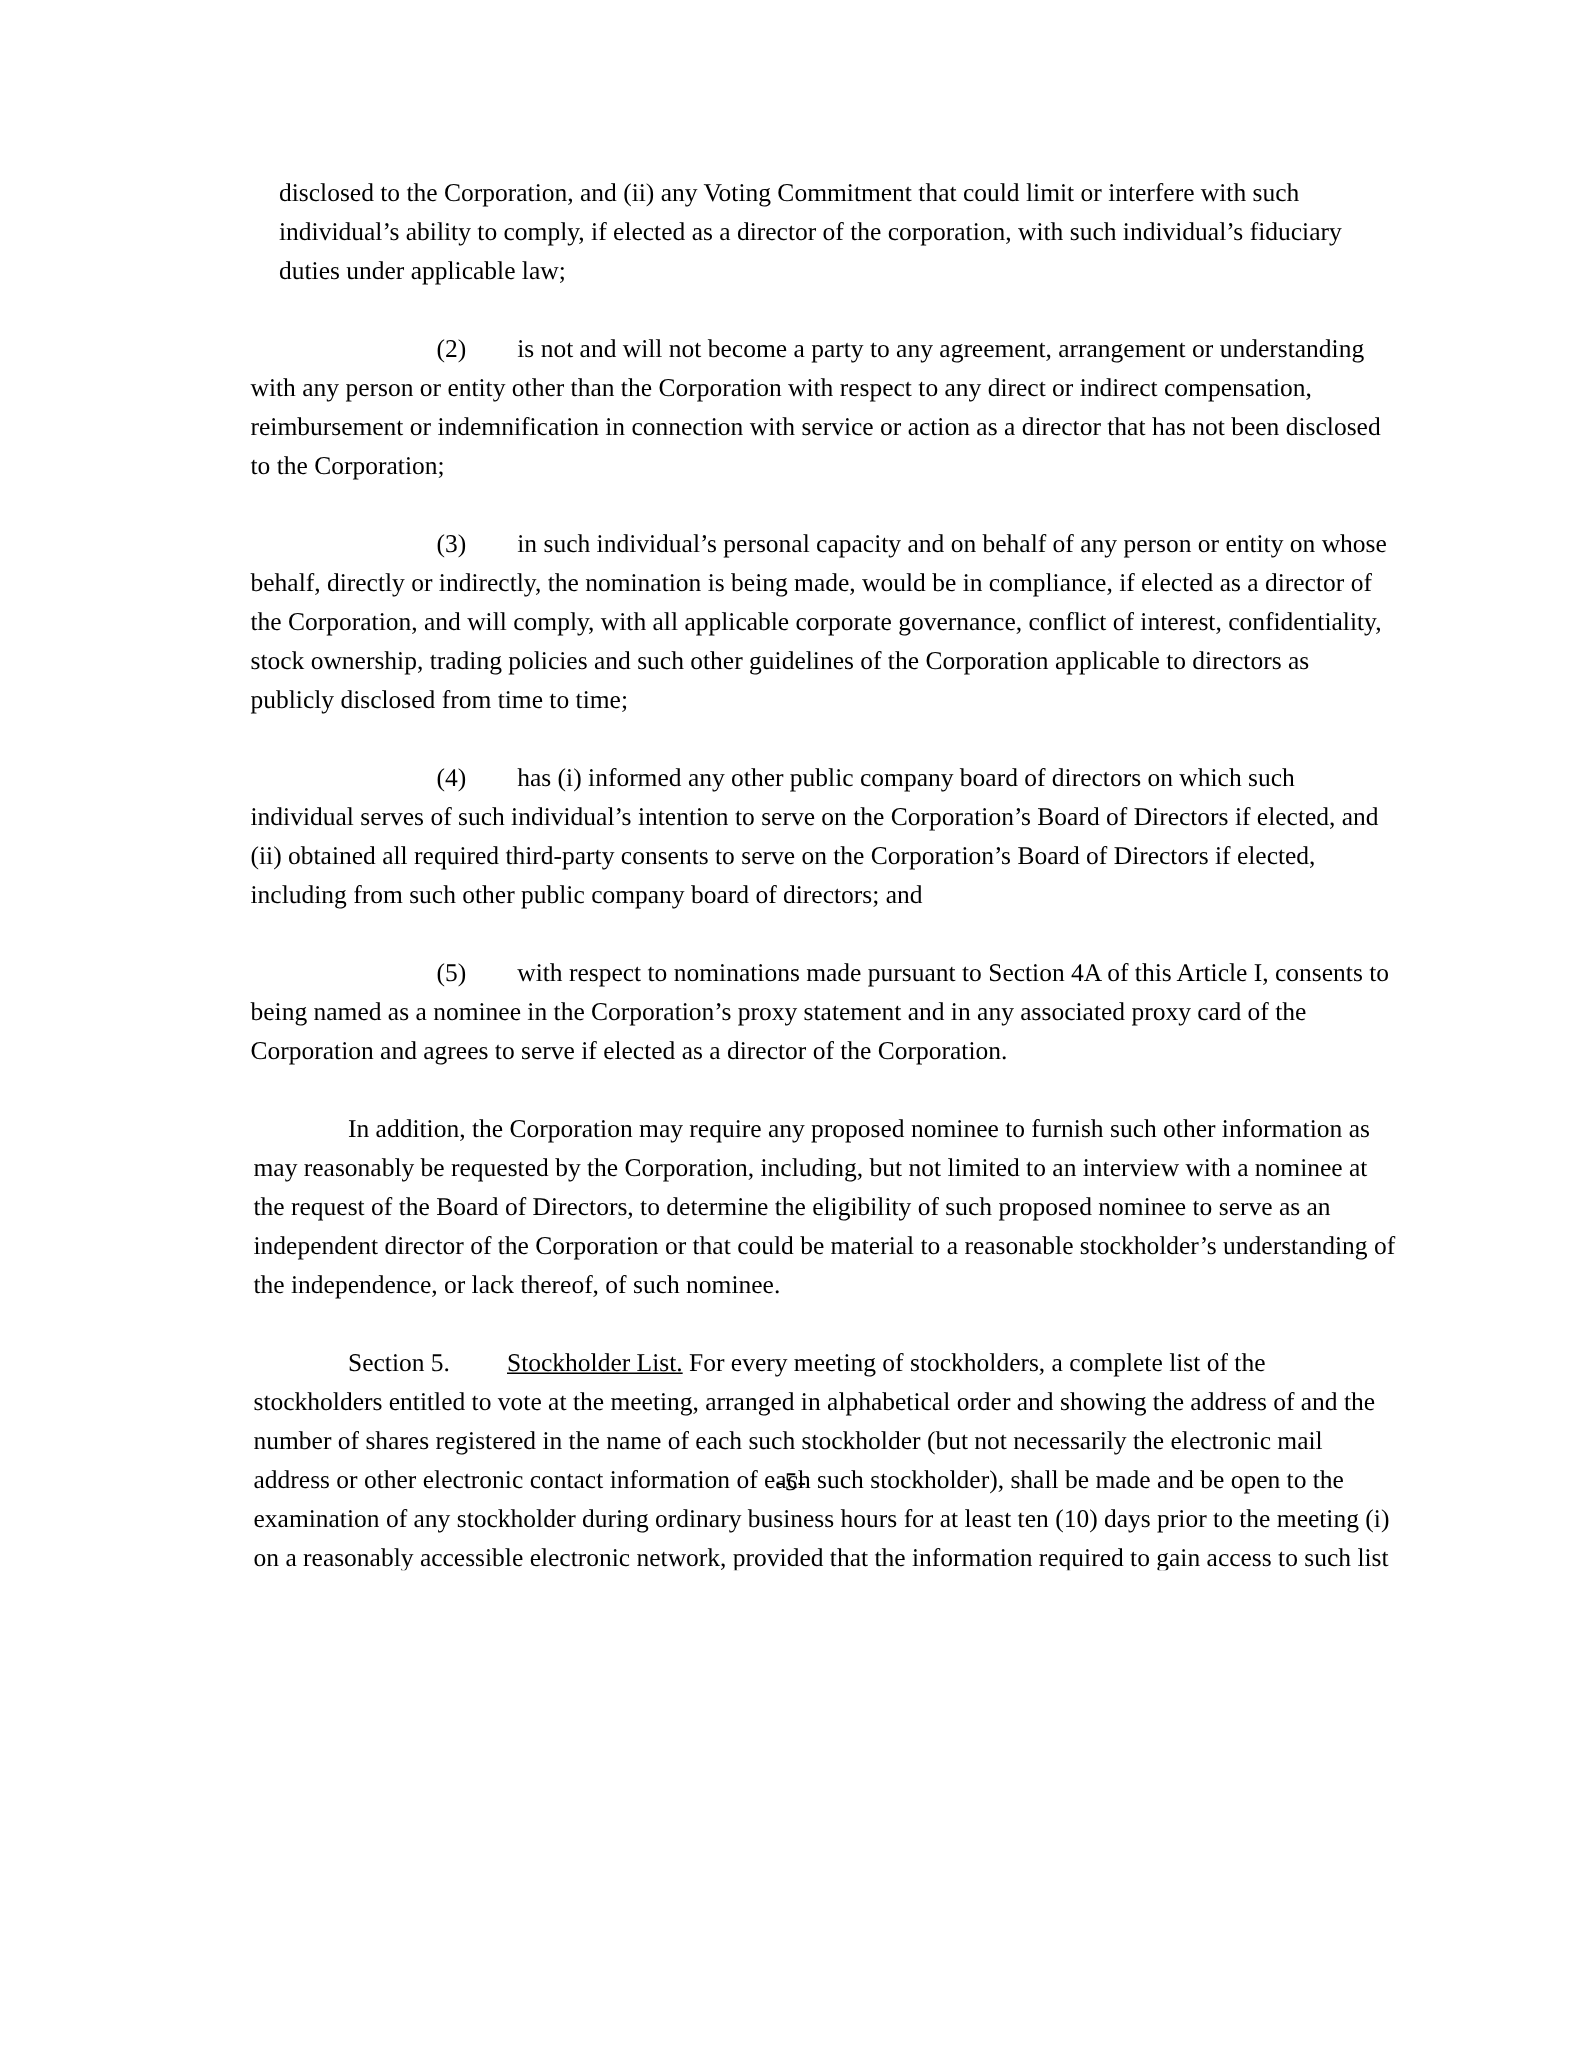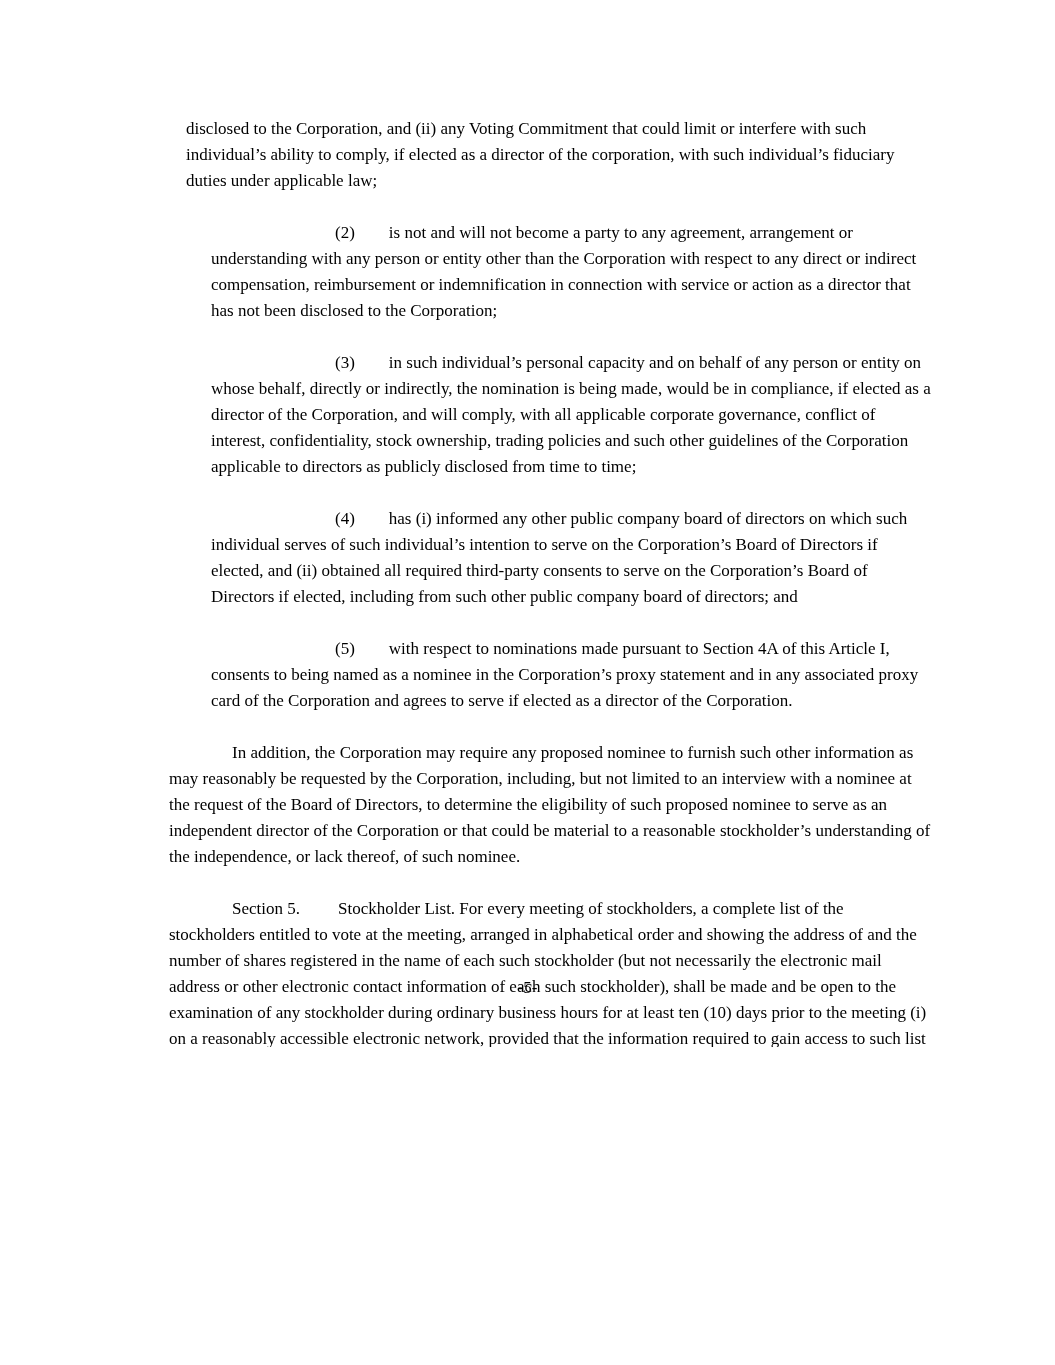--- a/index.html
+++ b/index.html
@@ -13,26 +13,26 @@
     color: #000000;
     font-family: "Liberation Serif", serif;
     font-size: 17px;
     line-height: 26px;
     padding: 116px 123px 0 123px;
     overflow: hidden;
     text-align: left;
   }
   .para { margin-bottom: 26px; }
   .indent-block { margin-left: 63px; }
-  .numbered { margin-left: 88px; text-indent: 124px; }
+  .numbered { margin-left: 44px; text-indent: 124px; }
   .first-indent { text-indent: 63px; margin-left: 46px; }
   .tab { display: inline-block; width: 34px; }
   .tab2 { display: inline-block; width: 38px; }
   .bold { font-weight: normal; }
-  .underline { }
+  .underline { text-decoration: underline; }
   .page-number {
     position: absolute;
     bottom: 46px;
     left: 0;
     width: 100%;
     text-align: center;
   }
 </style>
 </head>
 <body>

